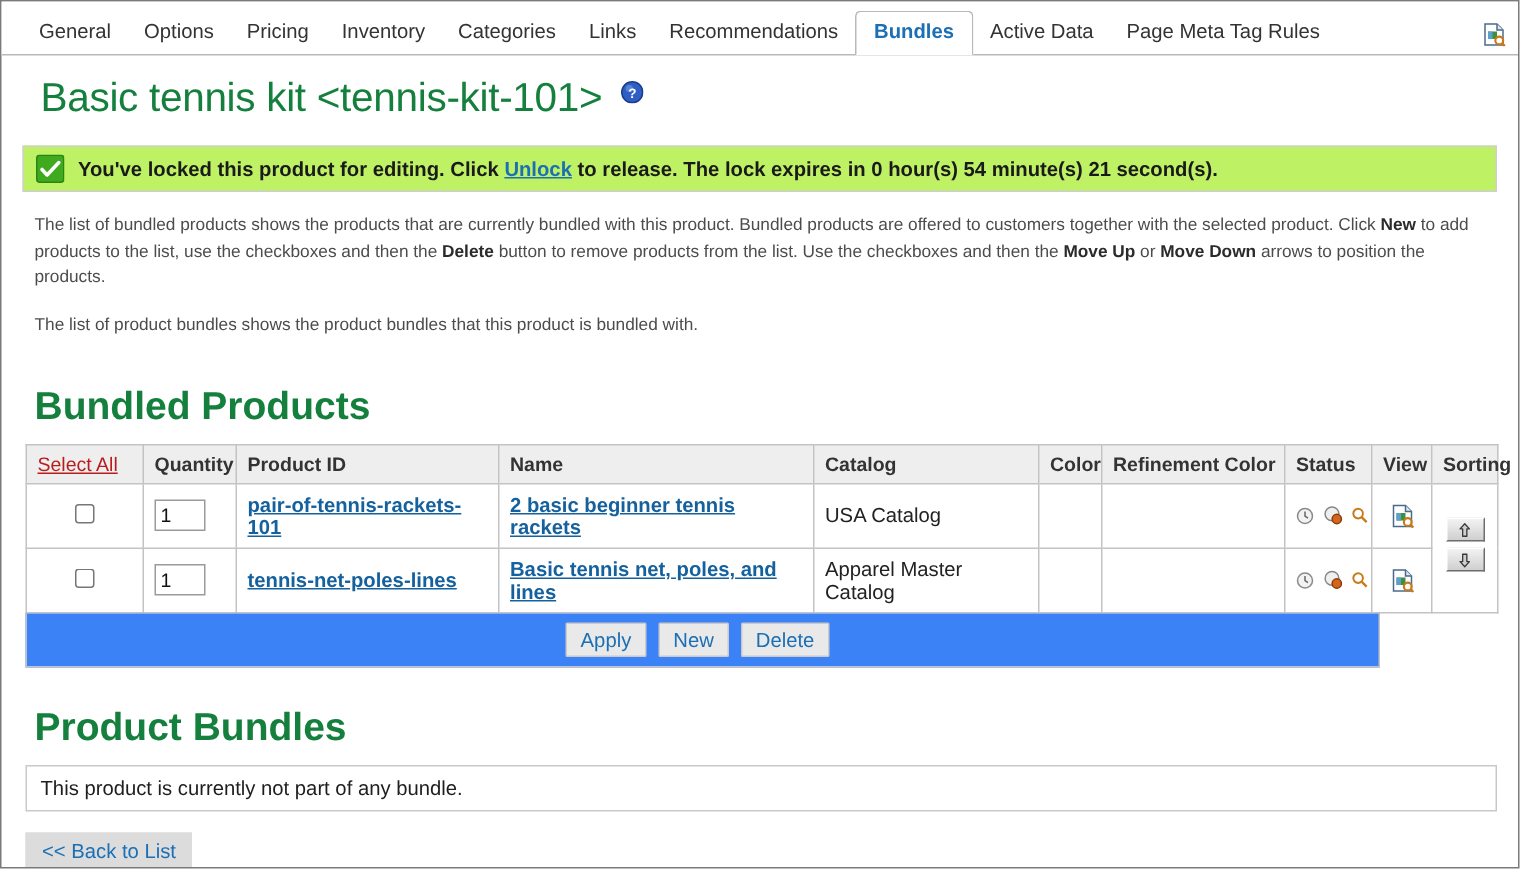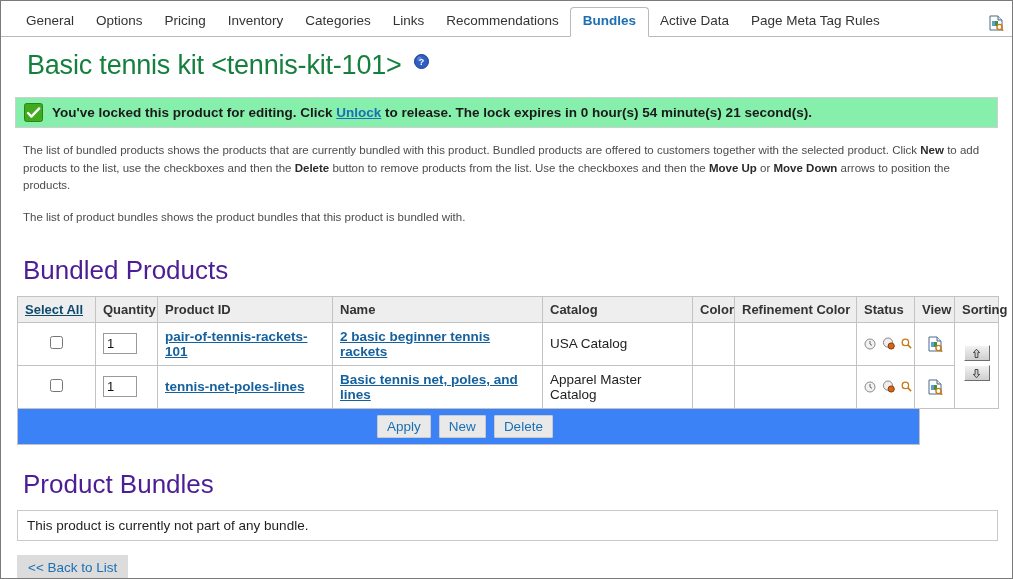--- a/index.html
+++ b/index.html
@@ -64,21 +64,21 @@
     font-weight: normal;
     line-height: 1.1;
     letter-spacing: -0.2px;
   }
   .help-icon { margin: 3px 0 0 12px; }
 
   
   .lock-banner {
     margin: 10px 14px 0 14px;
     border: 1px solid #cfcfcf;
-    background: #86efac;
+    background: #bef264;
     display: flex;
     align-items: center;
     padding: 6px 8px;
     height: 31px;
   }
   .lock-banner .badge { margin-right: 9px; }
   .lock-text {
     font-size: 13.5px;
     color: #1a1a1a;
     font-weight: bold;
@@ -96,22 +96,22 @@
     line-height: 1.55;
     max-width: 968px;
   }
   .intro b { color: #2b2b2b; }
   .intro.second { margin-top: 14px; }
 
   
   .section-h {
     margin: 28px 0 10px 22px;
     font-size: 26px;
-    color: #4c1d95;
-    font-weight: normal;
+    color: #15803d;
+    font-weight: bold;
   }
   .section-h.second { margin-top: 24px; }
 
   
   .tbl-wrap { margin: 0 16px; }
   table.grid {
     width: 981px;
     border-collapse: collapse;
     border: 1px solid #c3c3c3;
     table-layout: fixed;
@@ -140,23 +140,23 @@
   th.c-pid   { width: 175px; }
   th.c-name  { width: 210px; }
   th.c-cat   { width: 150px; }
   th.c-color { width: 42px; }
   th.c-refc  { width: 122px; }
   th.c-stat  { width: 58px; }
   th.c-view  { width: 40px; }
   th.c-sort  { width: 44px; }
 
   th.c-sel a {
-    color: #0c4a6e;
+    color: #b91c1c;
     text-decoration: underline;
-    font-weight: bold;
+    font-weight: normal;
     cursor: pointer;
   }
   td.t-center { text-align: center; }
   td.row-link a {
     color: #15619e;
     text-decoration: underline;
     font-weight: bold;
     font-size: 13.5px;
     cursor: pointer;
   }

